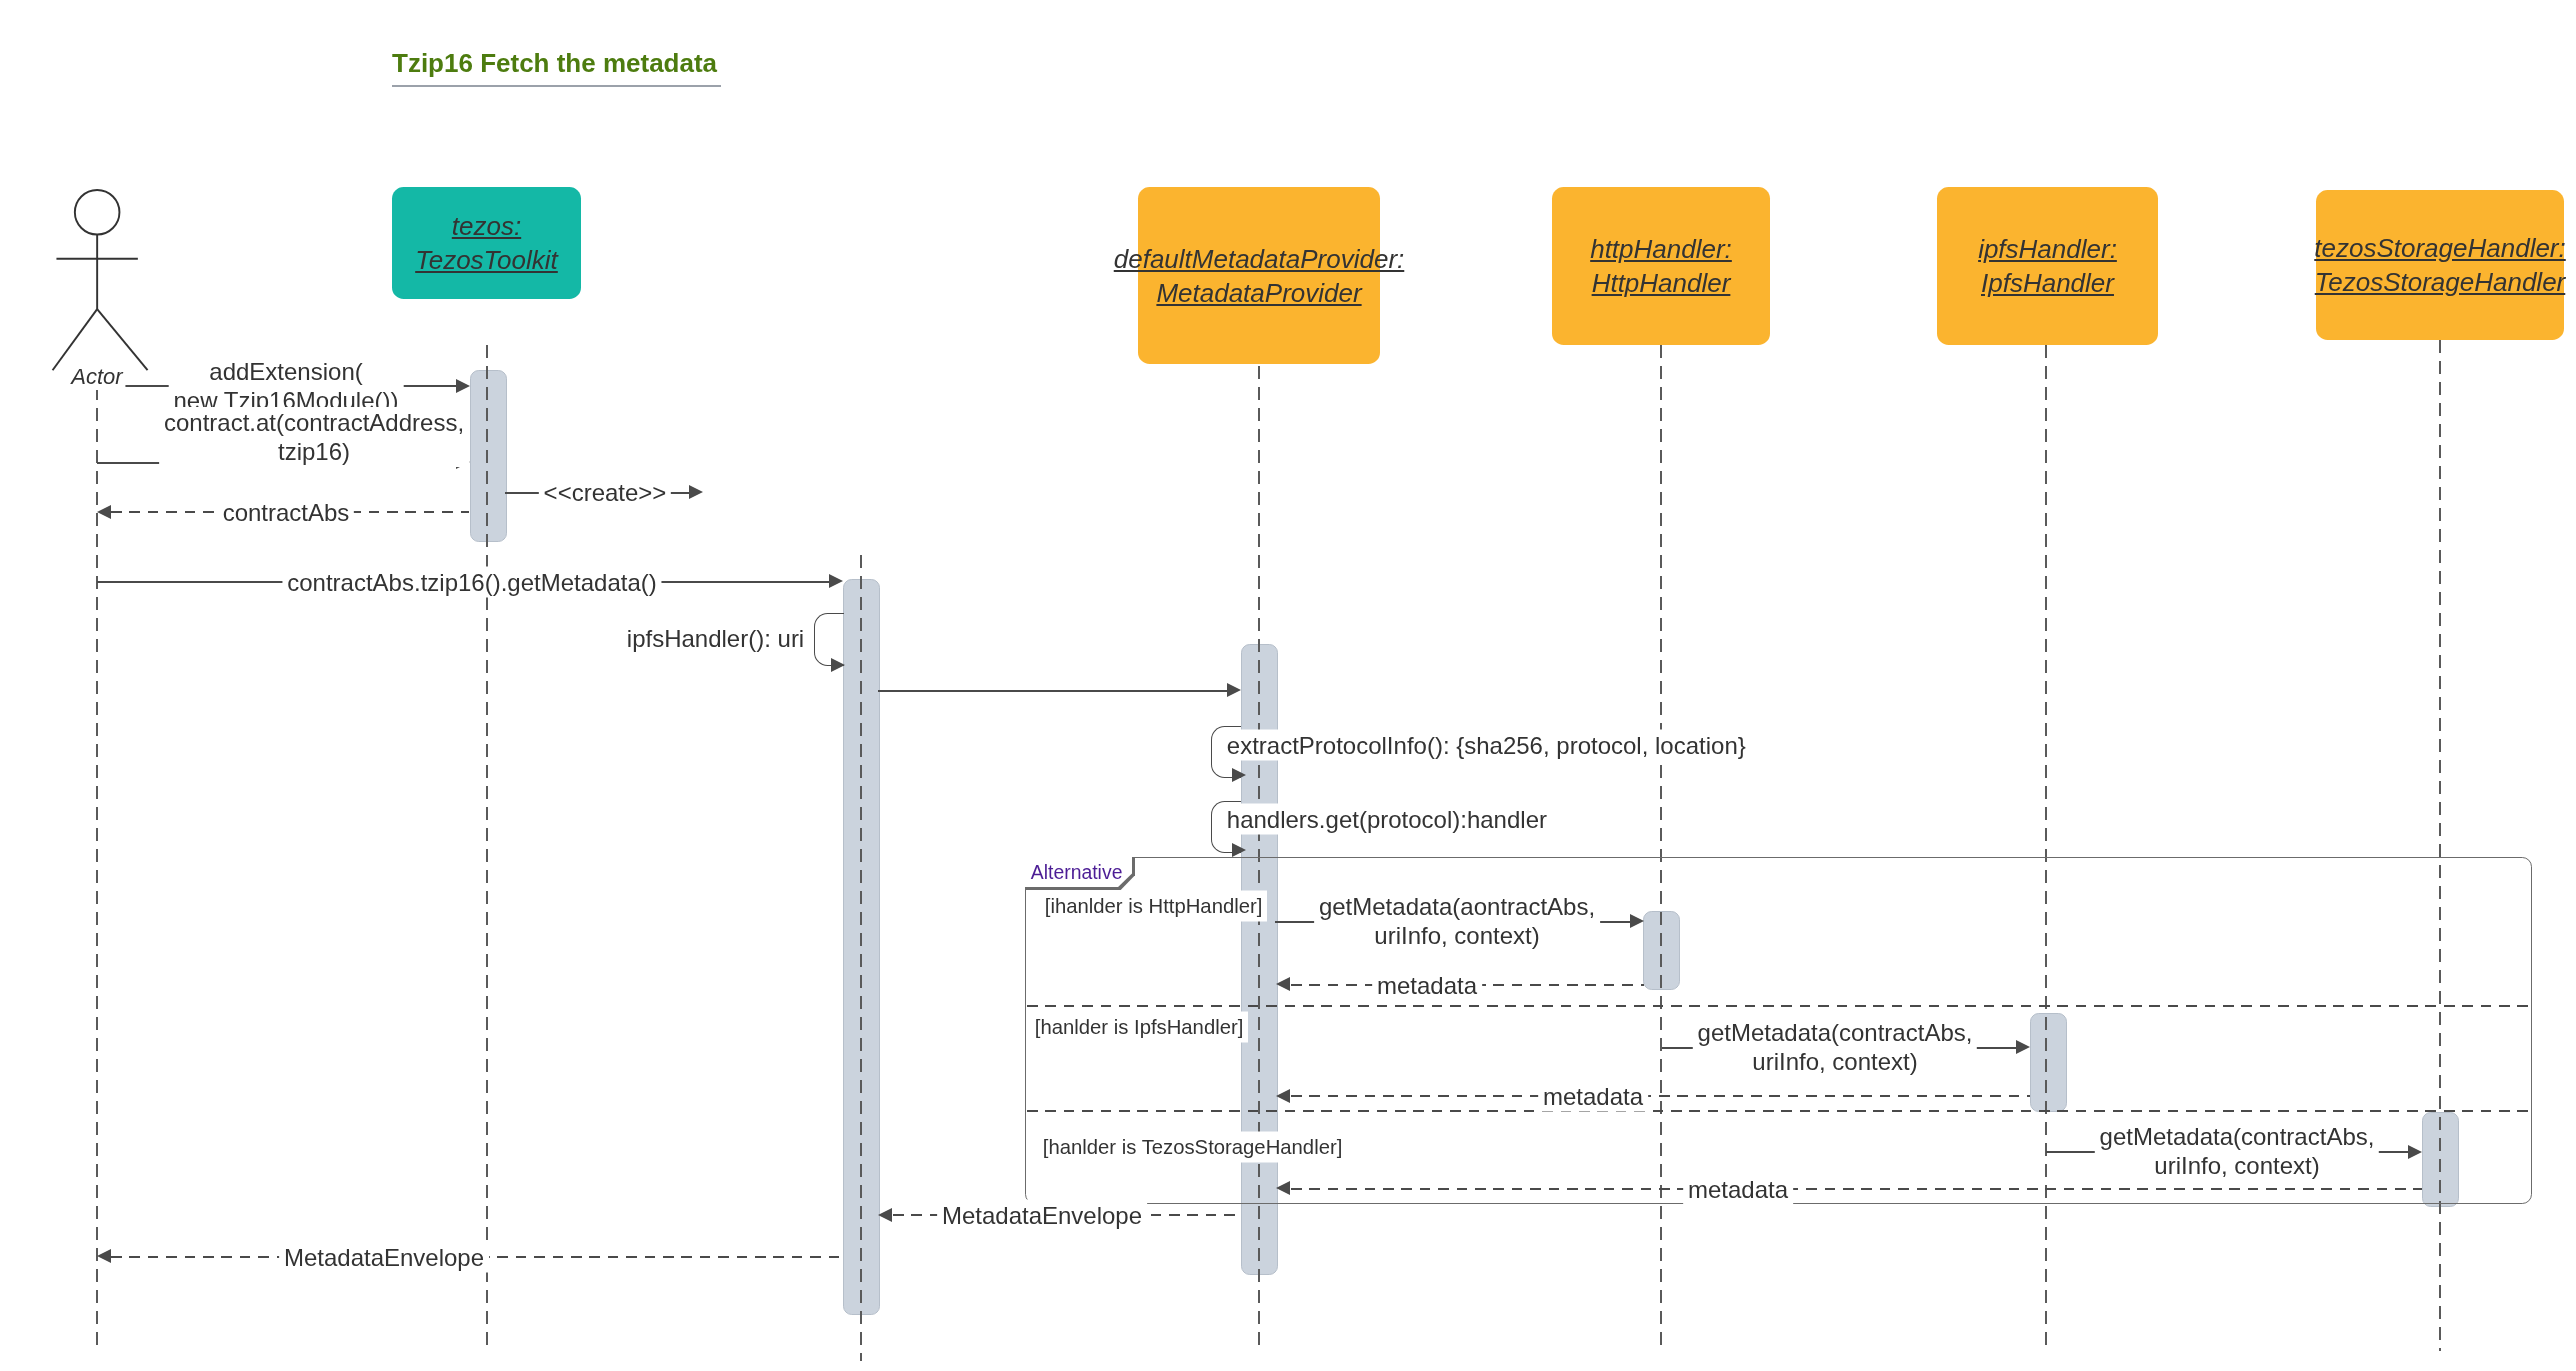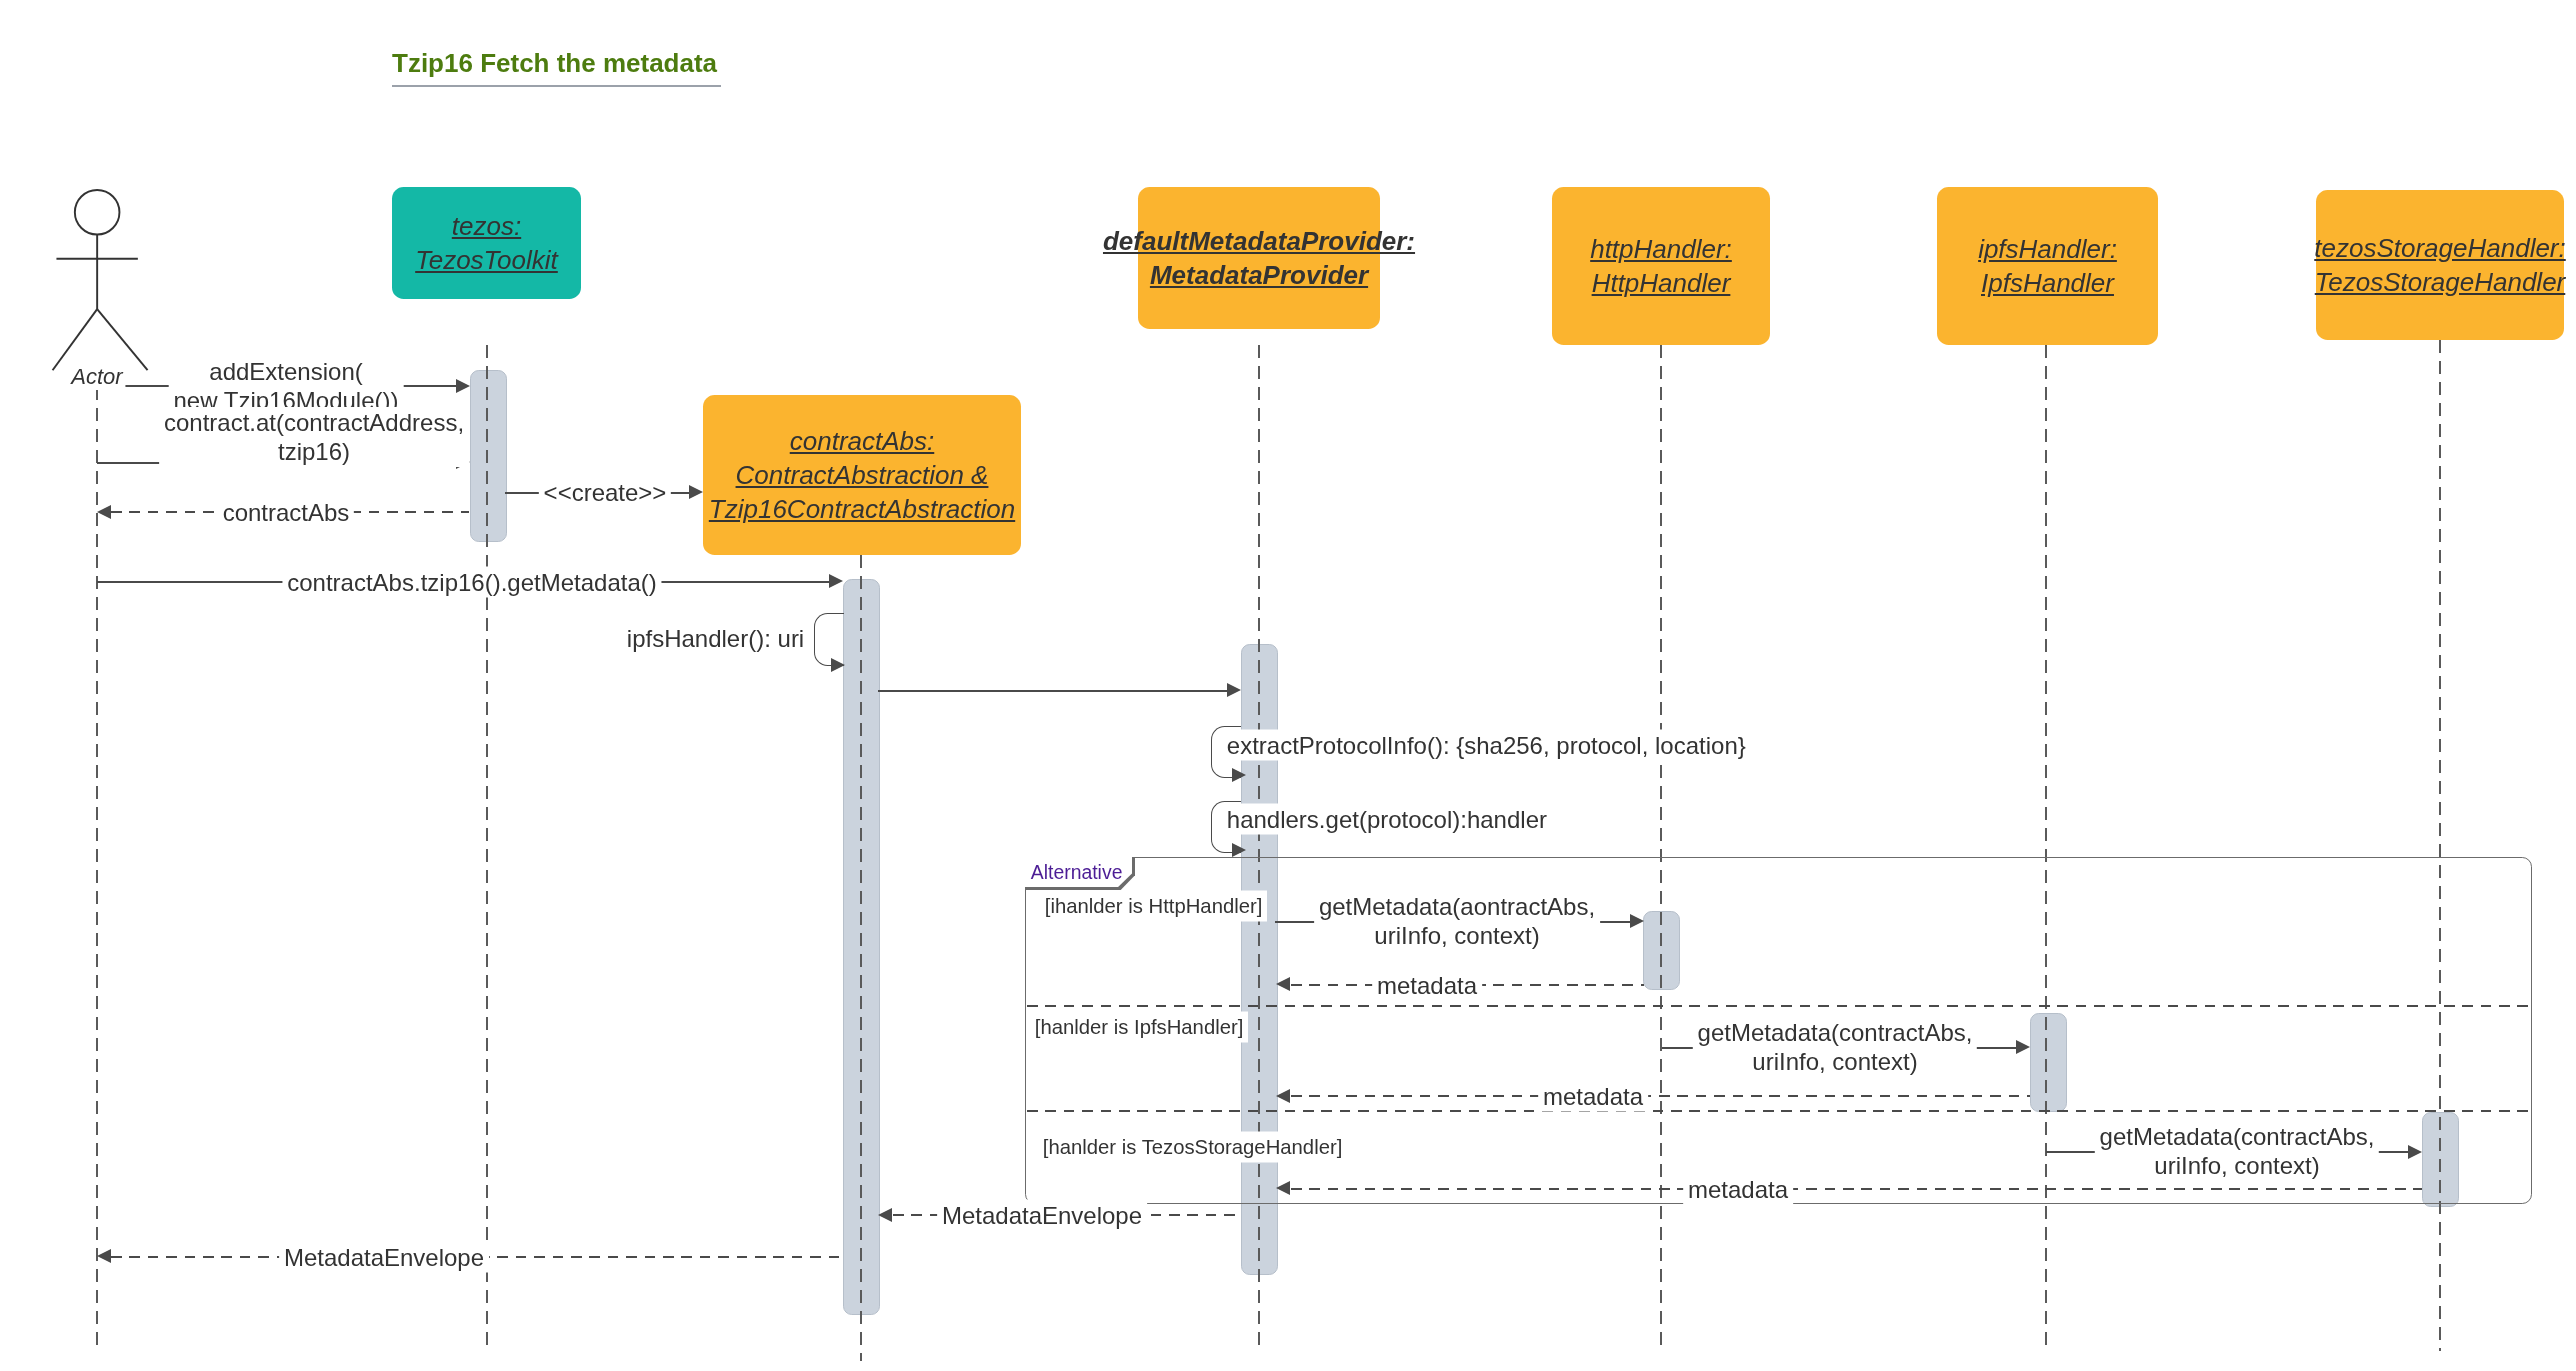--- a/index.html
+++ b/index.html
@@ -162,26 +162,21 @@
 uriInfo, context)</div>
   <div class="lbl" style="left:1738px;top:1189px;">metadata</div>
 
   <div class="lbl" style="left:1042px;top:1215px;">MetadataEnvelope</div>
   <div class="lbl" style="left:384px;top:1257px;">MetadataEnvelope</div>
 
   <div class="box" style="left: 392px; top: 187px; width: 189px; height: 112px; background: #14b8a6;">
     <div class="bt">tezos:
 TezosToolkit</div>
   </div>
-  <div class="box" style="left: 703px; top: 395px; width: 318px; height: 160px; background: rgb(251, 180, 47);">
-    <div class="bt">contractAbs:
-ContractAbstraction &amp;
-Tzip16ContractAbstraction</div>
-  </div>
-  <div class="box" style="left: 1138px; top: 187px; width: 242px; height: 142px; background: rgb(251, 180, 47); font-weight: bold;">
+  <div class="box" style="left: 1138px; top: 187px; width: 242px; height: 177px; background: rgb(251, 180, 47);">
     <div class="bt">defaultMetadataProvider:
 MetadataProvider</div>
   </div>
   <div class="box" style="left: 1552px; top: 187px; width: 218px; height: 158px; background: rgb(251, 180, 47);">
     <div class="bt">httpHandler:
 HttpHandler</div>
   </div>
   <div class="box" style="left: 1937px; top: 187px; width: 221px; height: 158px; background: rgb(251, 180, 47);">
     <div class="bt">ipfsHandler:
 IpfsHandler</div>

